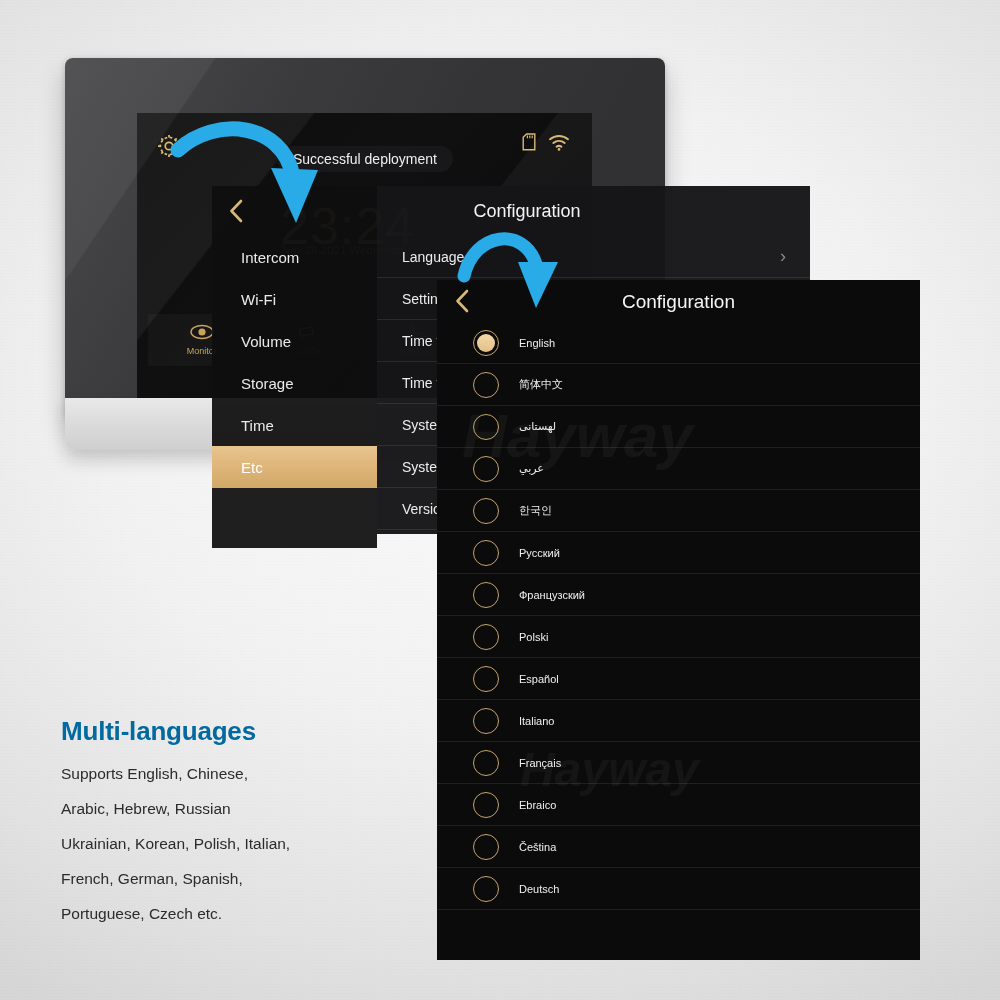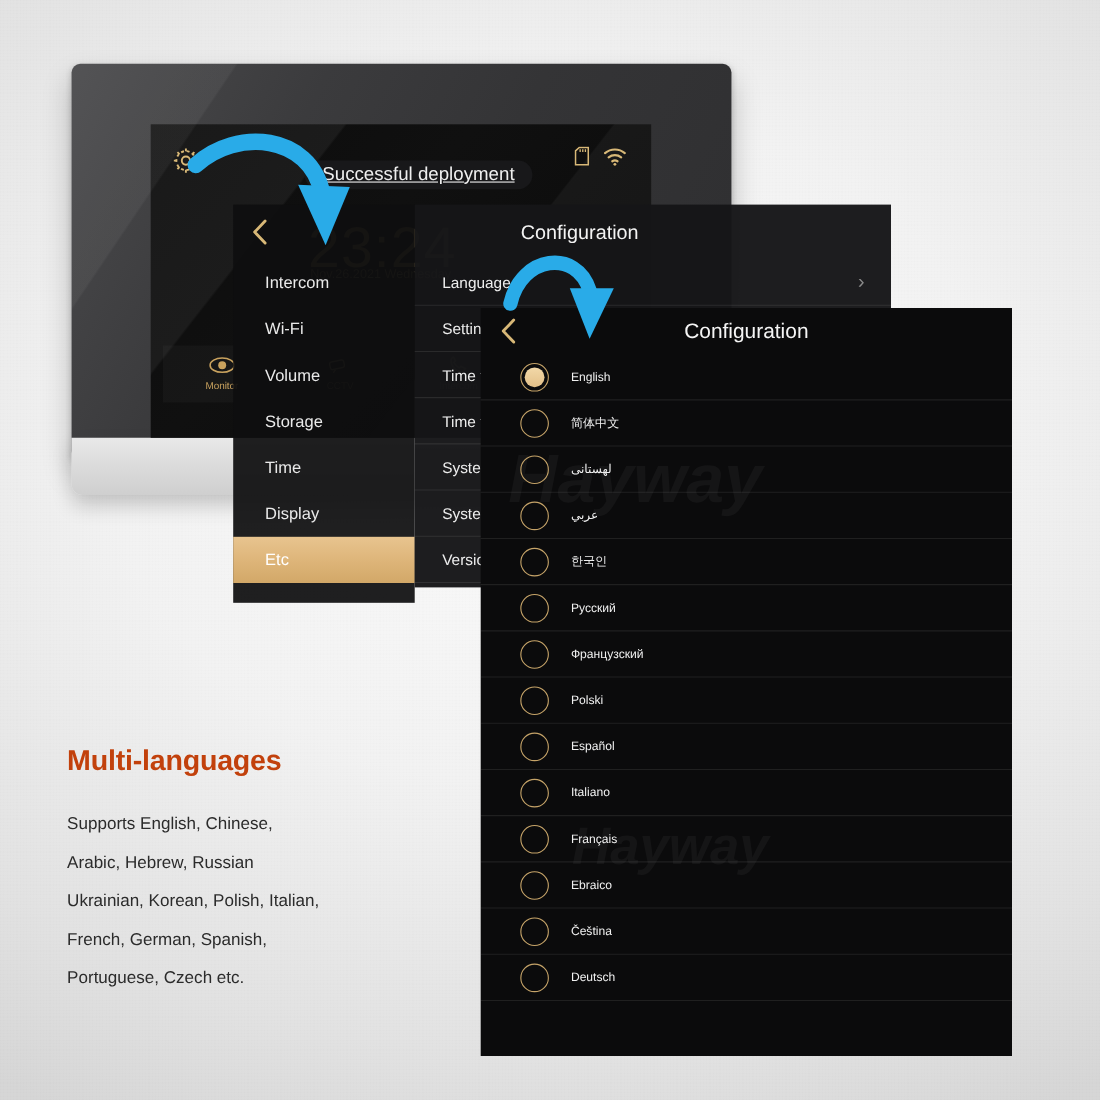--- a/index.html
+++ b/index.html
@@ -54,22 +54,22 @@
       rgba(255,255,255,.05) 18%,
       rgba(255,255,255,0) 18.3%,
       rgba(255,255,255,0) 100%);
   }
 
   .gear-icon{position:absolute;left:155px;top:132px;color:#d8b877;}
   .statusbar-icons{position:absolute;left:522px;top:133px;display:flex;gap:12px;align-items:center;color:#d8b877;}
 
   #toast{
     position:absolute;left:277px;top:146px;height:26px;border-radius:13px;
-    background:#18181a;color:#efefef;font-size:17px;
-    display:flex;align-items:center;padding:0 16px;white-space:nowrap;text-decoration:underline;
+    background:#18181a;color:#efefef;font-size:14px;
+    display:flex;align-items:center;padding:0 16px;white-space:nowrap;
   }
   .dock-item{flex:1;display:flex;flex-direction:column;align-items:center;justify-content:center;gap:4px;color:#5a5340;font-size:9px;}
   .dock-item.active{color:#c9a25e;background:rgba(255,255,255,.03);}
 
   
   #settings-panel{
     position:absolute;left:212px;top:186px;width:165px;height:362px;
     background:rgba(14,14,15,.93);
   }
   #settings-back{position:absolute;left:226px;top:198px;color:#d8b877;font-size:26px;line-height:1;}
@@ -131,22 +131,22 @@
     color:rgba(255,255,255,.042);pointer-events:none;z-index:2;white-space:nowrap;
   }
   .wm-1{left:462px;top:400px;font-size:62px;}
   .wm-2{left:520px;top:742px;font-size:48px;}
 
   
   .arrow{position:absolute;pointer-events:none;z-index:6;}
 
   
   #caption{position:absolute;left:61px;top:676px;width:340px;}
-  #caption-title{font-size:26px;font-weight:bold;color:#c2410c;letter-spacing:-.2px;}
-  #caption-body{margin-top:26px;color:#2b2b2b;font-size:15.5px;line-height:2.25;}
+  #caption-title{font-size:26px;font-weight:bold;color:#0369a1;letter-spacing:-.2px;margin-top:40px;}
+  #caption-body{margin-top:10px;color:#2b2b2b;font-size:15.5px;line-height:2.25;}
 </style>
 </head>
 <body>
 
 <div class="noise"></div>
 
 <div id="device"></div>
 <div id="device-bezel-bottom"></div>
 
 <div id="device-screen">
@@ -238,23 +238,20 @@
     </div>
     <div class="settings-row">
       <span>Volume</span>
     </div>
     <div class="settings-row">
       <span>Storage</span>
     </div>
     <div class="settings-row">
       <span>Time</span>
     </div>
-    <div class="settings-row">
-      <span>Display</span>
-    </div>
     <div class="settings-row selected">
       <span>Etc</span>
     </div>
   </div>
 
 <div id="config-panel"></div>
 <div id="config-title">Configuration</div>
 <div class="config-list" id="config-list">
     <div class="config-row">
       <span>Language</span>

